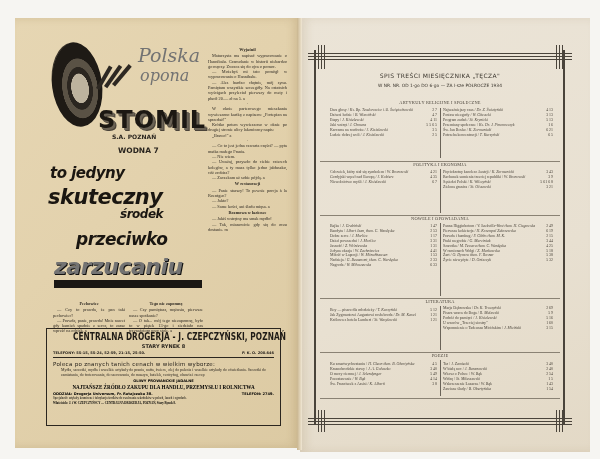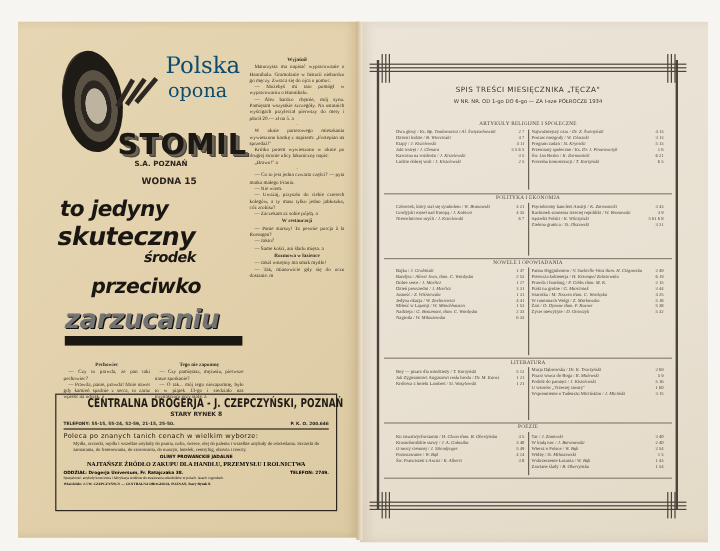--- a/index.html
+++ b/index.html
@@ -26,21 +26,21 @@
   
   .tire {
     position:absolute; left:52px; top:42px; width:50px; height:85px;
     border-radius:50%/50%;
     background: radial-gradient(ellipse at 55% 55%, #bdb39e 0 22%, #2b2620 23% 32%, #5a5245 33% 45%, #1e1a15 46% 70%, #3a342b 71% 100%);
     transform: rotate(-8deg);
   }
   .rays { position:absolute; left:92px; top:60px; width:40px; height:30px; }
   .rays span { position:absolute; width:4px; height:26px; background:#2d2822; transform-origin:bottom left; }
   .script {
-    position:absolute; font-family:"DejaVu Serif", serif; color:#0c4a6e;
+    position:absolute; font-family:"DejaVu Serif", serif; font-style:italic; color:#737373;
   }
   .stomil {
     position:absolute; left:98px; top:106px; font-family:"DejaVu Sans", sans-serif; font-weight:bold;
     font-size:24px; letter-spacing:1px; color:#1c1813;
     text-shadow: 2px 2px 0 #6a6255, 3px 3px 0 #4a4339;
   }
   .sa { position:absolute; left:112px; top:133px; font-family:"DejaVu Sans",sans-serif; font-weight:bold; font-size:6px; color:#2a251f; }
   .wodna { position:absolute; left:118px; top:146px; font-family:"DejaVu Sans",sans-serif; font-weight:bold; font-size:7.5px; color:#2a251f; }
   .slogan {
     position:absolute; font-family:"DejaVu Sans", sans-serif; font-weight:bold; font-style:italic;
@@ -96,22 +96,22 @@
   <div class="tire"></div>
   <div class="rays">
     <span style="left:4px;top:2px;transform:rotate(30deg)"></span>
     <span style="left:12px;top:0px;transform:rotate(35deg)"></span>
     <span style="left:20px;top:-2px;transform:rotate(40deg)"></span>
   </div>
   <div class="script" style="left:138px;top:44px;font-size:19px;">Polska</div>
   <div class="script" style="left:140px;top:66px;font-size:16px;">opona</div>
   <div class="stomil">STOMIL</div>
   <div class="sa">S.A. POZNAŃ</div>
-  <div class="wodna">WODNA 15</div>
-  <div class="slogan" style="left:50px;top:164px;font-size:18px;">to jedyny</div>
+  <div class="wodna">WODNA 7</div>
+  <div class="slogan" style="left:50px;top:164px;font-size:15px;">to jedyny</div>
   <div class="slogan" style="left:48px;top:185px;font-size:21px;">skuteczny</div>
   <div class="slogan" style="left:120px;top:207px;font-size:12px;">środek</div>
   <div class="slogan" style="left:76px;top:229px;font-size:17px;">przeciwko</div>
   <div class="zarz">zarzucaniu</div>
   <div class="blackbar"></div>
 </div>
 
 <div class="col" style="left:208px;top:46px;width:79px;">
   <div class="h">Wyjaśnił</div>
   <p>Maturzysta ma napisać wypracowanie o Hannibalu. Gramolanie w historii niebardzo go męczy. Zwraca się do ojca o pomoc.</p>

